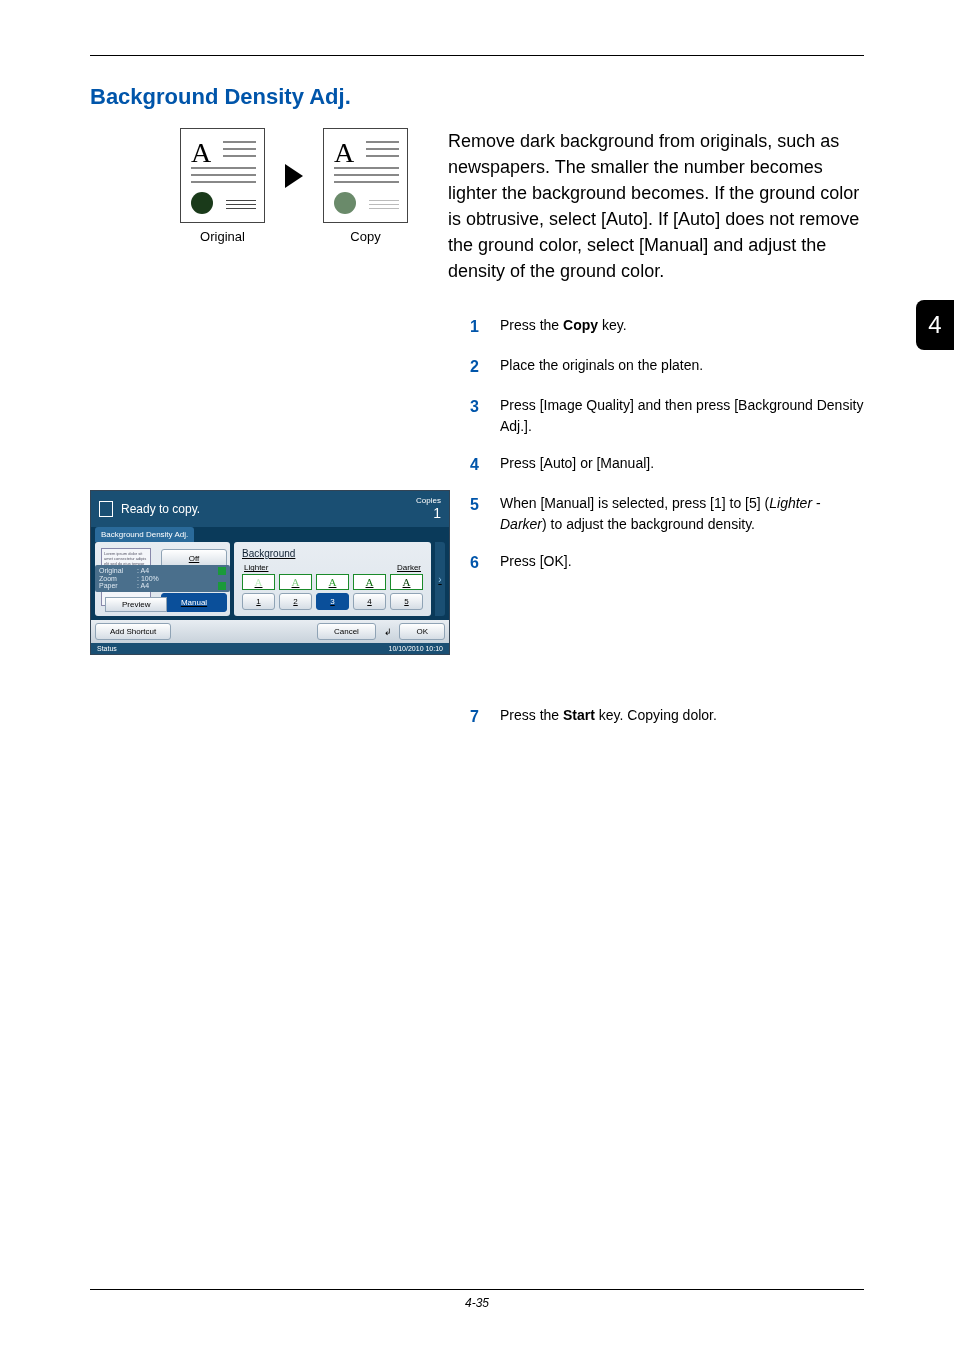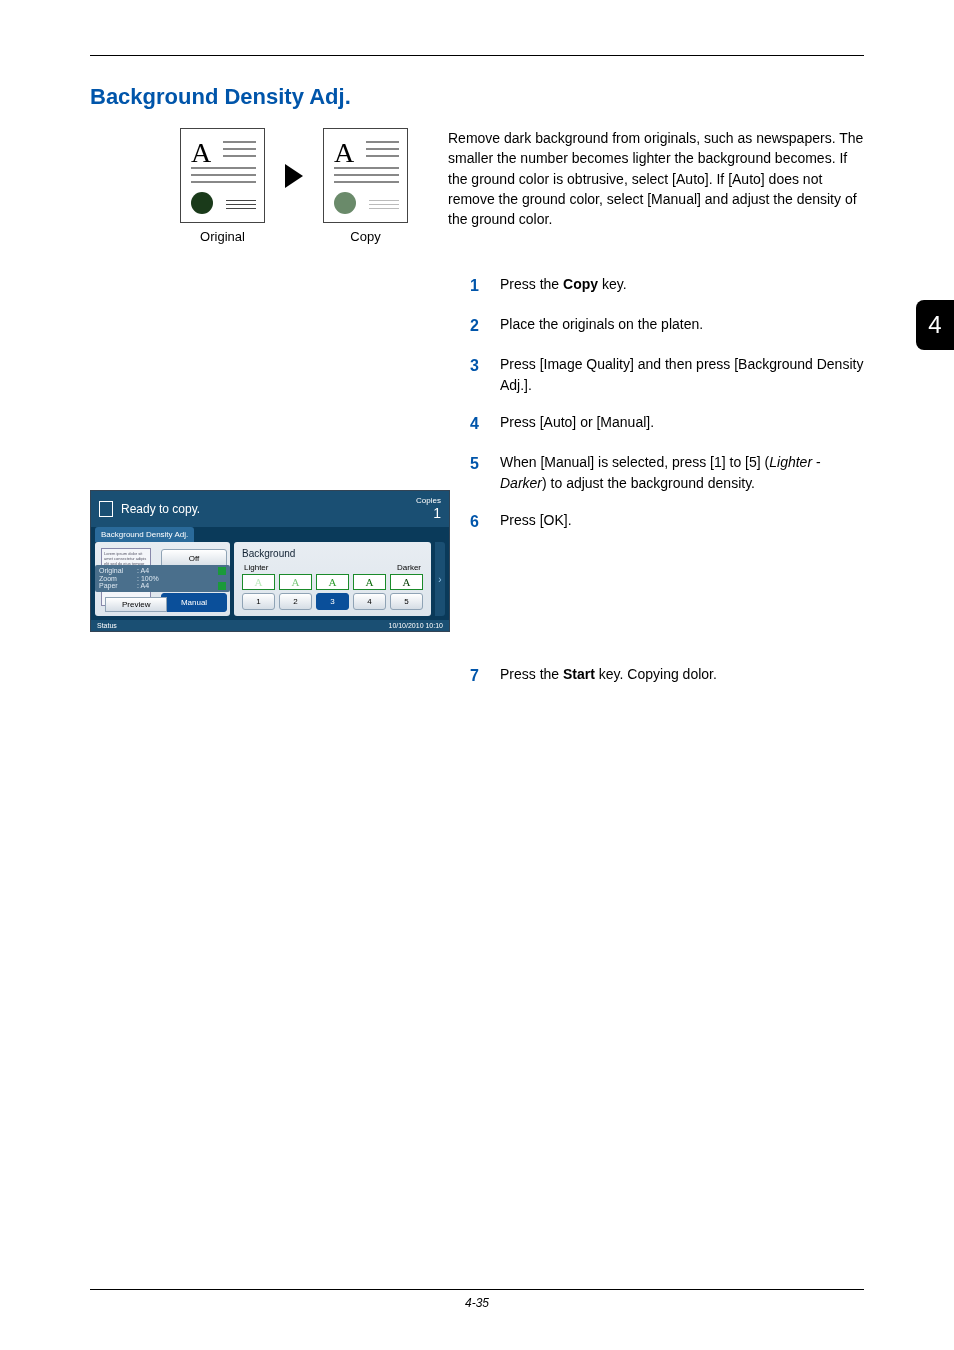--- a/index.html
+++ b/index.html
@@ -53,21 +53,21 @@
   .doc-box.copy .circle{ background:#6a8a6a;}
   .doc-box .tiny-lines{ position:absolute; right:8px; bottom:10px; width:30px;}
   .doc-box .tiny-lines span{ display:block; height:1px; margin-bottom:3px;}
   .doc-box.orig .tiny-lines span{ background:#444;}
   .doc-box.copy .tiny-lines span{ background:#bbb;}
   .tri-arrow { width:0;height:0; border-top:12px solid transparent; border-bottom:12px solid transparent; border-left:18px solid #000; }
   .diag-labels{ display:flex; gap:20px; margin-top:6px; font-size:13px; }
   .diag-labels div{ width:85px; text-align:center;}
   .intro-text {
     flex: 1 1 0;
-    font-size: 14px;
+    font-size: 18px;
     line-height: 1.45;
   }
   .follow-text { font-size: 14px; margin: 26px 0 18px 0; }
   .steps {
     margin-left: 380px;
     font-size: 14px;
     line-height: 1.5;
   }
   .steps li { list-style:none; display:flex; margin-bottom: 16px; }
   .steps .num { color: #0055aa; font-weight: bold; font-size: 16px; width: 30px; flex:none; }
@@ -106,21 +106,21 @@
     background: #1a4f73;
     color: #fff;
     display:flex; align-items:center; padding:6px 8px;
     font-size: 12px;
   }
   .screen .titlebar .doc-ico{ width:14px;height:16px;border:1px solid #fff; margin-right:8px; position:relative;}
   .screen .titlebar .copies{ margin-left:auto; font-size:8px; text-align:right; line-height:1.1;}
   .screen .titlebar .copies .n{ font-size:14px;}
   .screen .tabrow{ background:#0a3a5a; padding:0 4px;}
   .screen .tab{ display:inline-block; background:#2a6a9a; color:#fff; font-size:8px; padding:3px 6px; border-top-left-radius:3px; border-top-right-radius:3px;}
-  .screen .body{ display:flex; background:#0a3a5a; padding:0 4px 4px 4px; gap:4px; }
+  .screen .body{ display:flex; background:#0a3a5a; padding:0 4px 4px 4px; gap:4px;text-decoration:underline; }
   .screen .leftcol{ width:135px; background:linear-gradient(#e8edf2,#dde5ec); border-radius:3px; padding:4px; position:relative;}
   .screen .rightcol{ flex:1; background:linear-gradient(#e8edf2,#dde5ec); border-radius:3px; padding:4px;}
   .btn-sm{ display:block; width:66px; text-align:center; font-size:8px; padding:4px 0; border:1px solid #8fa3b5; border-radius:3px; margin:3px 0 0 62px; background:linear-gradient(#fff,#d5dde5); cursor:pointer;}
   .btn-sm.sel{ background:#0a4f9a; color:#fff; border-color:#0a4f9a;}
   .prev-img{ position:absolute; left:6px; top:6px; width:50px; height:58px; border:1px solid #88a; background:#f4f6fa; font-size:4px; padding:2px; overflow:hidden; color:#556;}
   .info-rows{ margin-top:70px; font-size:7px; color:#dfe9f2; background:#4a6f8c; padding:2px 4px; border-radius:2px; position:absolute; left:0; right:0; bottom:24px;}
   .info-rows div{ display:flex; justify-content:flex-start; gap:4px;}
   .info-rows .k{ width:34px;}
   .info-rows .arr{ width:8px;height:8px; background:#1a9a3a; display:inline-block;}
   .preview-btn{ position:absolute; left:10px; bottom:4px; width:62px; font-size:8px; text-align:center; border:1px solid #8fa3b5; border-radius:0; padding:2px 16px; background:linear-gradient(#fff,#d5dde5);}
@@ -291,20 +291,27 @@
           <div class="nb">2</div>
           <div class="nb sel">3</div>
           <div class="nb">4</div>
           <div class="nb">5</div>
         </div>
       </div>
       <div class="handle">
           <span>›</span>
         </div>
     </div>
+    <div class="footerrow">
+      <span class="shortcut">Add Shortcut</span>
+      <span class="spacer"></span>
+      <span class="cancel">Cancel</span>
+      <span class="ret">↲</span>
+      <span class="ok">OK</span>
+    </div>
     <div class="statusrow">
       <span>Status</span>
       <span>10/10/2010  10:10</span>
     </div>
   </div>
 
 </div>
 
 <div class="footer">
   <hr class="footer-line">

